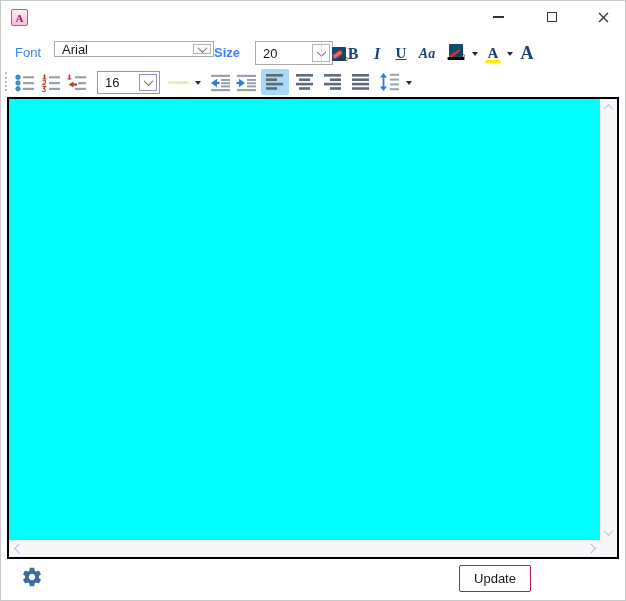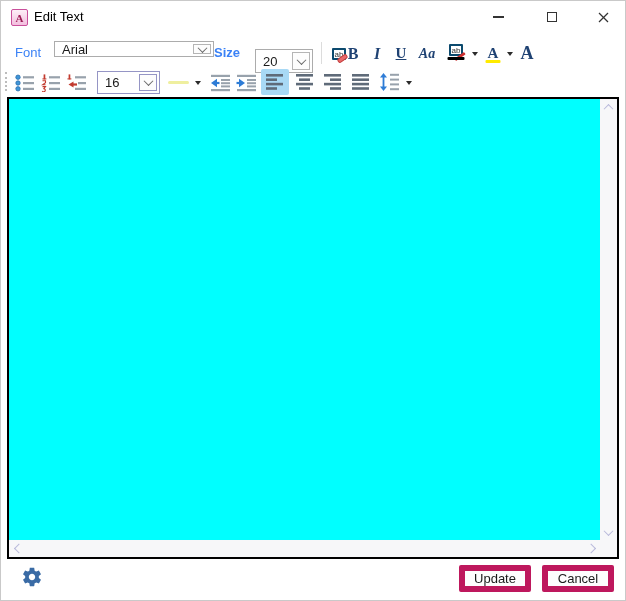--- a/index.html
+++ b/index.html
@@ -37,21 +37,21 @@
   .combo-focus .arrowbox { border-color:#9595c5; }
   .chev { width:7px; height:7px; border-right:1.6px solid #6a6a6a; border-bottom:1.6px solid #6a6a6a; transform:rotate(45deg) translate(-1px,-1px); }
   .vsep { position:absolute; width:1px; background:#dcdcdc; }
   .grip { position:absolute; left:4px; top:71px; height:19px; width:0; border-left:2px dotted #bcbcbc; }
   .icon-btn { position:absolute; display:flex; align-items:center; justify-content:center; border-radius:2px; }
   .letter { font-family:"Liberation Serif", serif; color:var(--accent-blue-letter); }
   .caret-btn { position:absolute; display:flex; align-items:center; justify-content:center; }
   .caret { width:0; height:0; border-left:3.5px solid transparent; border-right:3.5px solid transparent; border-top:4px solid #2b2b2b; }
   .selected { background:var(--selected-button-bg); }
   .mini-box {
-    position:relative; width:14px; height:12px; border:2px solid #0c4a6e; background:#fff;
+    position:relative; width:14px; height:12px; border:7px solid #0c4a6e; background:#fff;
     font-size:8px; line-height:10px; text-align:center; color:#333; border-radius:1px;
   }
   .eraser { position:absolute; right:-4px; bottom:-3px; width:11px; height:5px; background:#e86a6a; border:1px solid #c23b3b; border-radius:2px; transform:rotate(-35deg); }
   .pen { position:absolute; right:-5px; bottom:-4px; width:12px; height:3px; background:#cc2f2f; border-radius:1px; transform:rotate(-35deg); }
   .swatch-bar { position:absolute; left:50%; transform:translateX(-50%); bottom:2px; height:3px; border-radius:1px; }
   
   .editor-frame {
     position:absolute; left:6px; top:96px; width:612px; height:462px;
     border:2px solid #000; background:#f7f7f9;
   }
@@ -63,35 +63,34 @@
   .vscroll .sbtn { width:17px; height:16px; left:0; }
   .hscroll .sbtn { width:16px; height:17px; top:0; }
   .schev { width:7px; height:7px; border-right:1.8px solid var(--scrollbar-arrow); border-bottom:1.8px solid var(--scrollbar-arrow); }
   .schev.up    { transform:rotate(-135deg) translate(-1px,-1px); }
   .schev.down  { transform:rotate(45deg)   translate(-1px,-1px); }
   .schev.left  { transform:rotate(135deg)  translate(-1px,-1px); }
   .schev.right { transform:rotate(-45deg)  translate(-1px,-1px); }
   
   .footer-btn {
     position:absolute; top:564px; width:72px; height:27px; background:#fdfdfd;
-    border:6px solid #be185d; border-radius:2px; font-size:13px; color:#1a1a1a;
+    border:1px solid #be185d; border-radius:2px; font-size:13px; color:#1a1a1a;
     font-family:"Liberation Sans", sans-serif; display:flex; align-items:center; justify-content:center;
   }
   svg { display:block; }
 </style>
 </head>
 <body>
 
 <div class="window">
 
   <div class="titlebar">
     <div class="app-icon">
       <span>A</span>
     </div>
-    <div class="title-text">Edit Text</div>
     <div class="win-btn btn-min">
       <div class="glyph-min"></div>
     </div>
     <div class="win-btn btn-max">
       <div class="glyph-max"></div>
     </div>
     <div class="win-btn btn-close">
       <svg width="11" height="11" viewBox="0 0 11 11">
         <line x1="1" y1="1" x2="10" y2="10" stroke="#333" stroke-width="1.2"></line>
         <line x1="10" y1="1" x2="1" y2="10" stroke="#333" stroke-width="1.2"></line>
@@ -103,21 +102,21 @@
 
   <div class="combo" style="left:53px; top:40px; width:160px; height:16px;">
     <span class="val">Arial</span>
     <span class="arrowbox">
         <span class="chev"></span>
       </span>
   </div>
 
   <div class="tb-label" style="left:213px; top:40px;font-weight:bold;">Size</div>
 
-  <div class="combo" style="left:254px; top:48px; width:58px; height:24px;">
+  <div class="combo" style="left:254px; top:40px; width:78px; height:24px;">
     <span class="val">20</span>
     <span class="arrowbox">
         <span class="chev"></span>
       </span>
   </div>
 
   <div class="vsep" style="left:320px; top:41px; height:22px;"></div>
 
   <div class="icon-btn" style="left:326px; top:41px; width:24px; height:23px;">
     <div class="mini-box">
@@ -319,15 +318,14 @@
     <div class="scroll-corner"></div>
   </div>
 
   <div class="icon-btn" style="left:18px; top:563px; width:26px; height:26px;">
     <svg width="22" height="22" viewBox="0 0 24 24">
       <path fill="var(--gear-blue)" d="M19.43 12.98c.04-.32.07-.64.07-.98s-.03-.66-.07-.98l2.11-1.65c.19-.15.24-.42.12-.64l-2-3.46c-.12-.22-.39-.3-.61-.22l-2.49 1c-.52-.4-1.08-.73-1.69-.98l-.38-2.65C14.46 2.18 14.25 2 14 2h-4c-.25 0-.46.18-.49.42l-.38 2.65c-.61.25-1.17.59-1.69.98l-2.49-1c-.23-.09-.49 0-.61.22l-2 3.46c-.13.22-.07.49.12.64l2.11 1.65c-.04.32-.07.65-.07.98s.03.66.07.98l-2.11 1.65c-.19.15-.24.42-.12.64l2 3.46c.12.22.39.3.61.22l2.49-1c.52.4 1.08.73 1.69.98l.38 2.65c.03.24.24.42.49.42h4c.25 0 .46-.18.49-.42l.38-2.65c.61-.25 1.17-.59 1.69-.98l2.49 1c.23.09.49 0 .61-.22l2-3.46c.12-.22.07-.49-.12-.64l-2.11-1.65zM12 15.5c-1.93 0-3.5-1.57-3.5-3.5s1.57-3.5 3.5-3.5 3.5 1.57 3.5 3.5-1.57 3.5-3.5 3.5z"></path>
     </svg>
   </div>
 
   <button class="footer-btn" style="left:458px;">Update</button>
-  <button class="footer-btn" style="left:541px;">Cancel</button>
 
 </div>
 
 </body></html>

